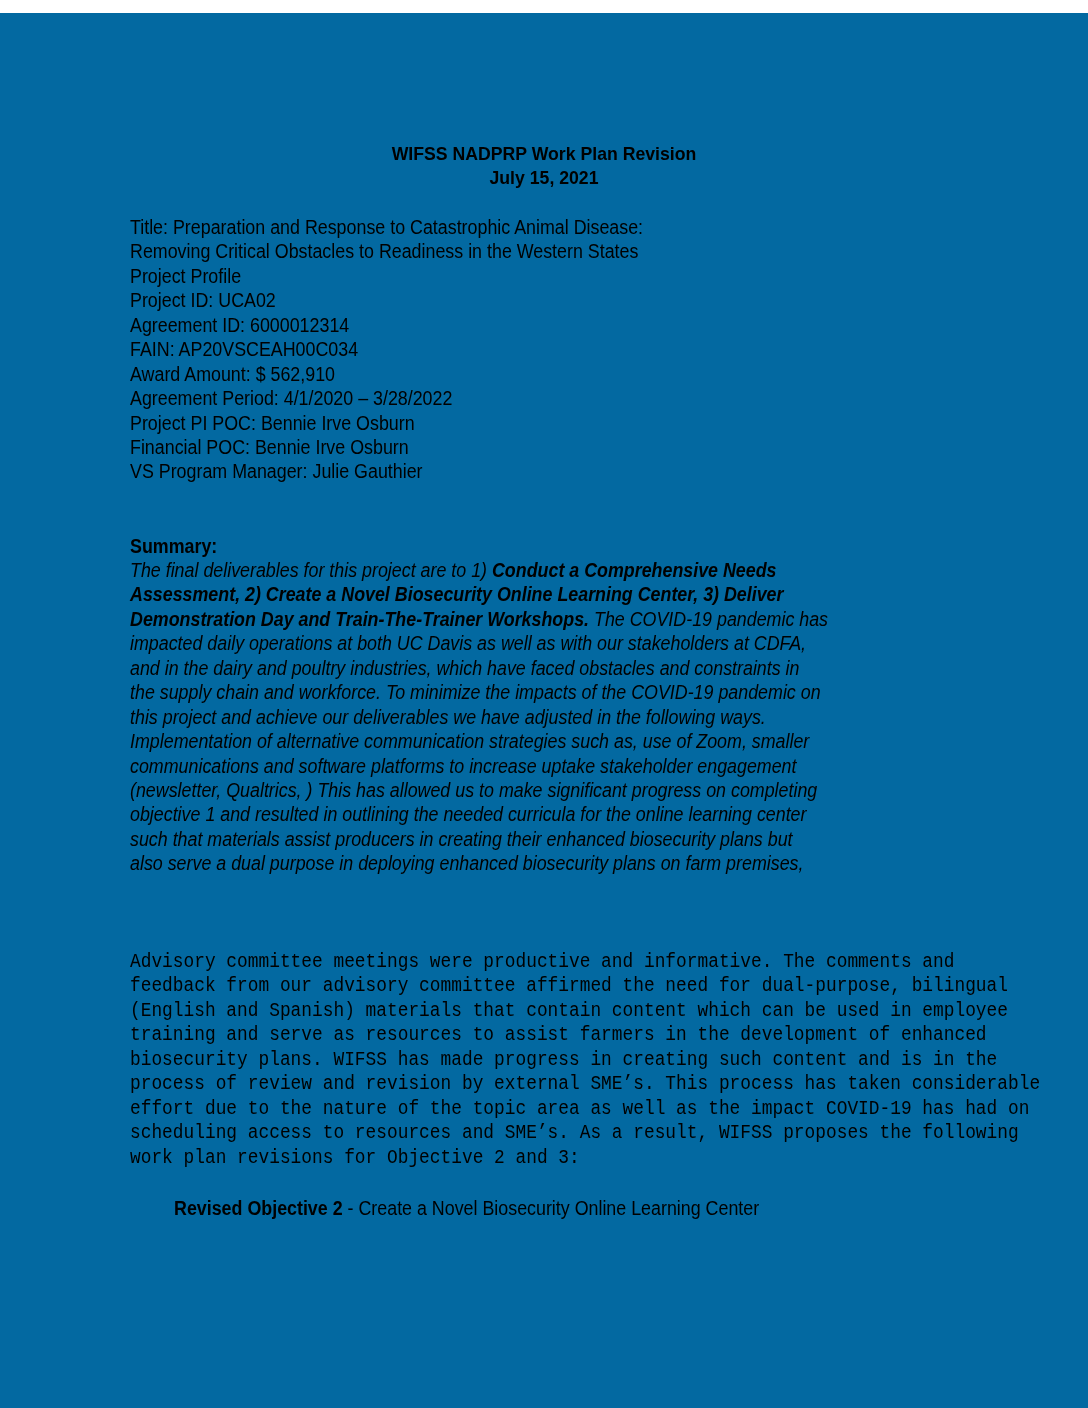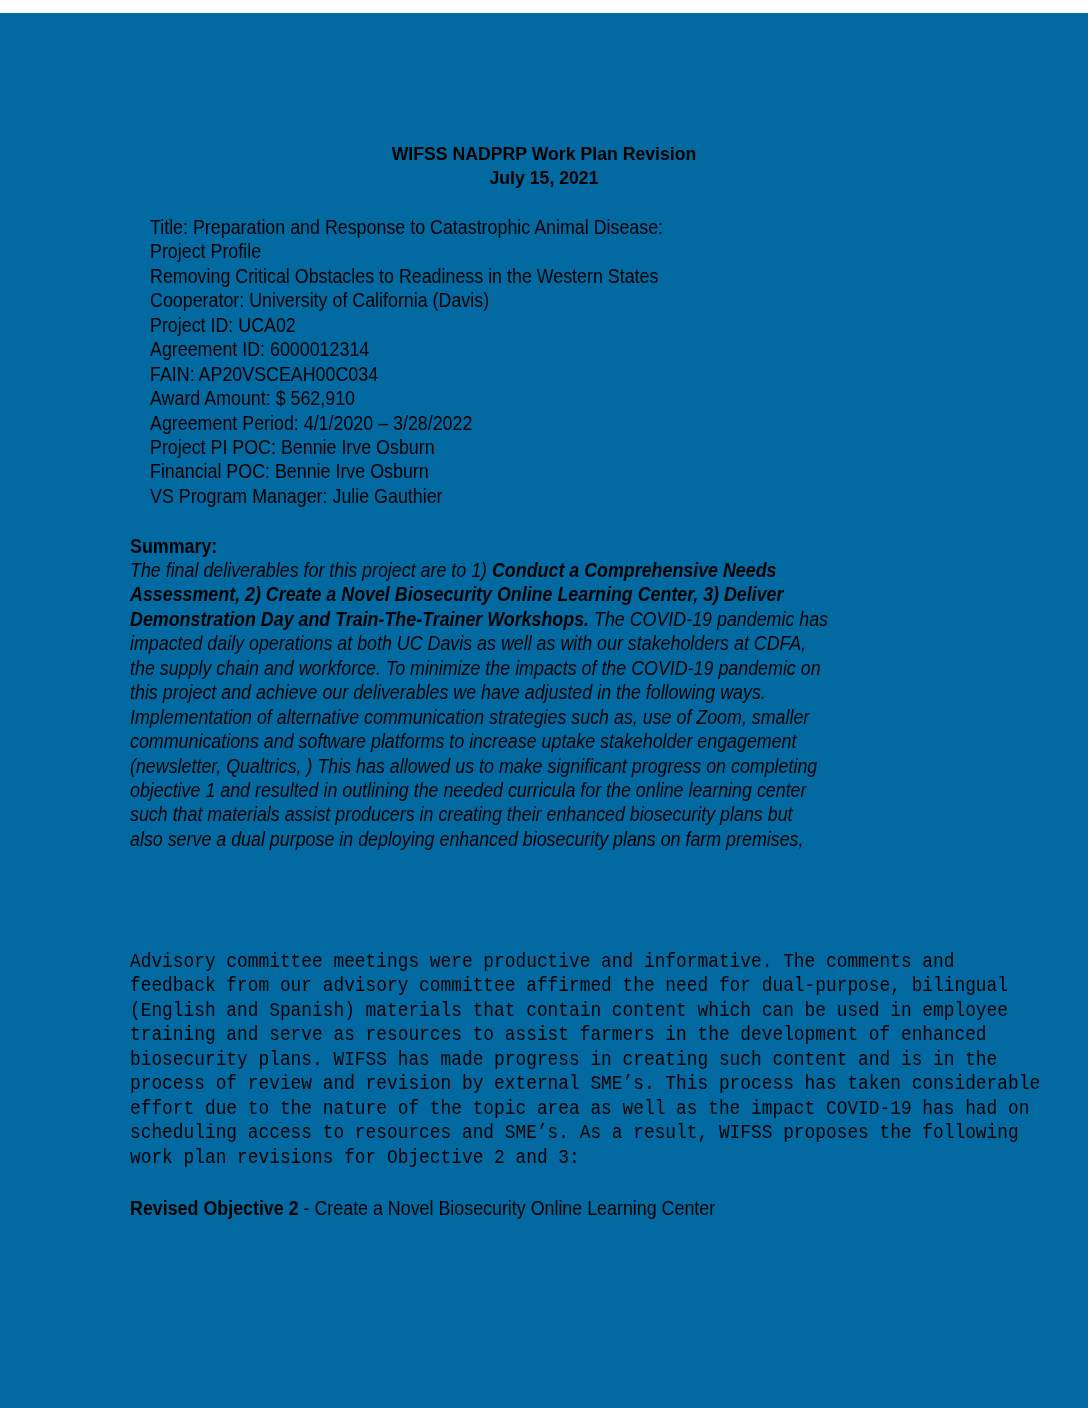--- a/index.html
+++ b/index.html
@@ -7,60 +7,60 @@
     .page { position: absolute; left: 0; top: 13px; width: 1088px; height: 1408px; background: #0369a1; }
     .titleblock { position: absolute; left: 0; width: 1088px; top: 129px; text-align: center;
       font-family: "Liberation Sans", sans-serif; font-weight: bold; font-size: 19px; line-height: 24px; }
     .titleblock div { transform: scaleX(0.93); }
     .block { position: absolute; left: 130px; font-family: "Liberation Sans", sans-serif;
       font-size: 19.5px; line-height: 24.45px; white-space: nowrap; }
     .line { display: block; height: 24.45px; }
     .cond { display: inline-block; transform-origin: left center; transform: scaleX(0.915); }
     .b { font-weight: bold; }
     .bm { font-weight: bold; }
-    #profile { top: 202px; margin-left: 20px; }
+    #profile { top: 202px; }
     #summary-head { top: 521px; }
     #summary { top: 545px; font-style: italic; }
     #advisory { top: 937px; font-family: Liberation Mono, monospace; }
-    #objective { top: 1183px; }
+    #objective { top: 1183px; margin-left: 44px; }
   </style>
 </head>
 <body>
 
 <div class="page">
 
   <div class="titleblock">
     <div>WIFSS NADPRP Work Plan Revision</div>
     <div>July 15, 2021</div>
   </div>
 
   <div class="block" id="profile">
     <span class="line"><span class="cond">Title: Preparation and Response to Catastrophic Animal Disease:</span></span>
+    <span class="line"><span class="cond">Removing Critical Obstacles to Readiness in the Western States</span></span>
     <span class="line"><span class="cond">Project Profile</span></span>
-    <span class="line"><span class="cond">Removing Critical Obstacles to Readiness in the Western States</span></span>
-    <span class="line"><span class="cond">Cooperator: University of California (Davis)</span></span>
     <span class="line"><span class="cond">Project ID: UCA02</span></span>
     <span class="line"><span class="cond">Agreement ID: 6000012314</span></span>
     <span class="line"><span class="cond">FAIN: AP20VSCEAH00C034</span></span>
     <span class="line"><span class="cond">Award Amount: $ 562,910</span></span>
     <span class="line"><span class="cond">Agreement Period: 4/1/2020 – 3/28/2022</span></span>
     <span class="line"><span class="cond">Project PI POC: Bennie Irve Osburn</span></span>
     <span class="line"><span class="cond">Financial POC: Bennie Irve Osburn</span></span>
     <span class="line"><span class="cond">VS Program Manager: Julie Gauthier</span></span>
   </div>
 
   <div class="block" id="summary-head">
     <span class="line"><span class="cond b">Summary:</span></span>
   </div>
 
   <div class="block" id="summary">
     <span class="line"><span class="cond"><span>The final deliverables for this project are to 1) </span><span class="bm">Conduct a Comprehensive Needs</span></span></span>
     <span class="line"><span class="cond bm">Assessment, 2) Create a Novel Biosecurity Online Learning Center, 3) Deliver</span></span>
     <span class="line"><span class="cond"><span class="bm">Demonstration Day and Train-The-Trainer Workshops.</span><span> The COVID-19 pandemic has</span></span></span>
     <span class="line"><span class="cond">impacted daily operations at both UC Davis as well as with our stakeholders at CDFA,</span></span>
+    <span class="line"><span class="cond">and in the dairy and poultry industries, which have faced obstacles and constraints in</span></span>
     <span class="line"><span class="cond">the supply chain and workforce. To minimize the impacts of the COVID-19 pandemic on</span></span>
     <span class="line"><span class="cond">this project and achieve our deliverables we have adjusted in the following ways.</span></span>
     <span class="line"><span class="cond">Implementation of alternative communication strategies such as, use of Zoom, smaller</span></span>
     <span class="line"><span class="cond">communications and software platforms to increase uptake stakeholder engagement</span></span>
     <span class="line"><span class="cond">(newsletter, Qualtrics, ) This has allowed us to make significant progress on completing</span></span>
     <span class="line"><span class="cond">objective 1 and resulted in outlining the needed curricula for the online learning center</span></span>
     <span class="line"><span class="cond">such that materials assist producers in creating their enhanced biosecurity plans but</span></span>
     <span class="line"><span class="cond">also serve a dual purpose in deploying enhanced biosecurity plans on farm premises,</span></span>
   </div>
 

